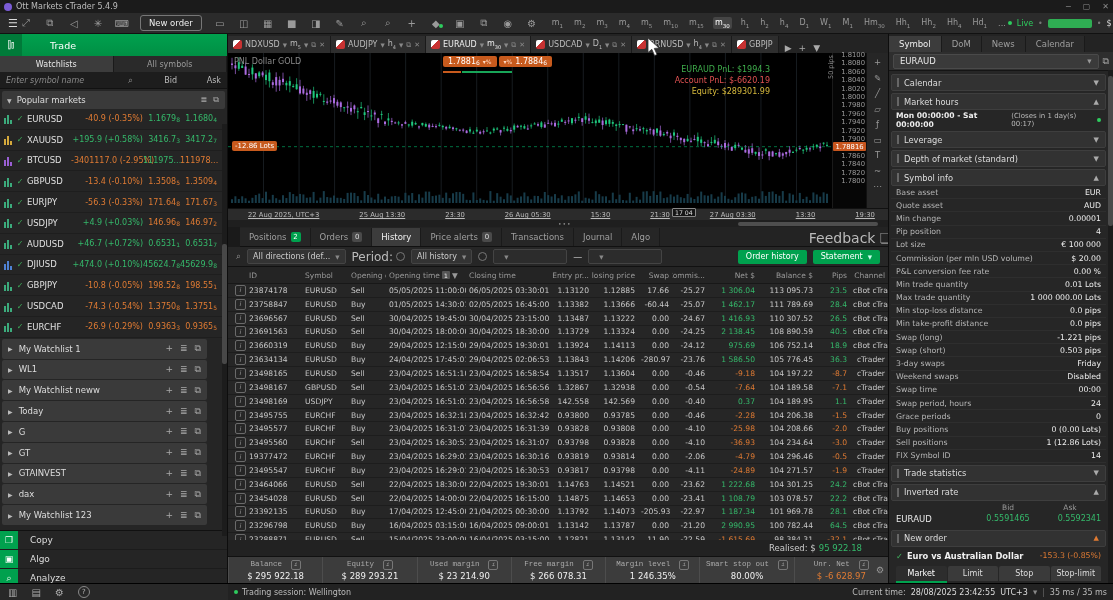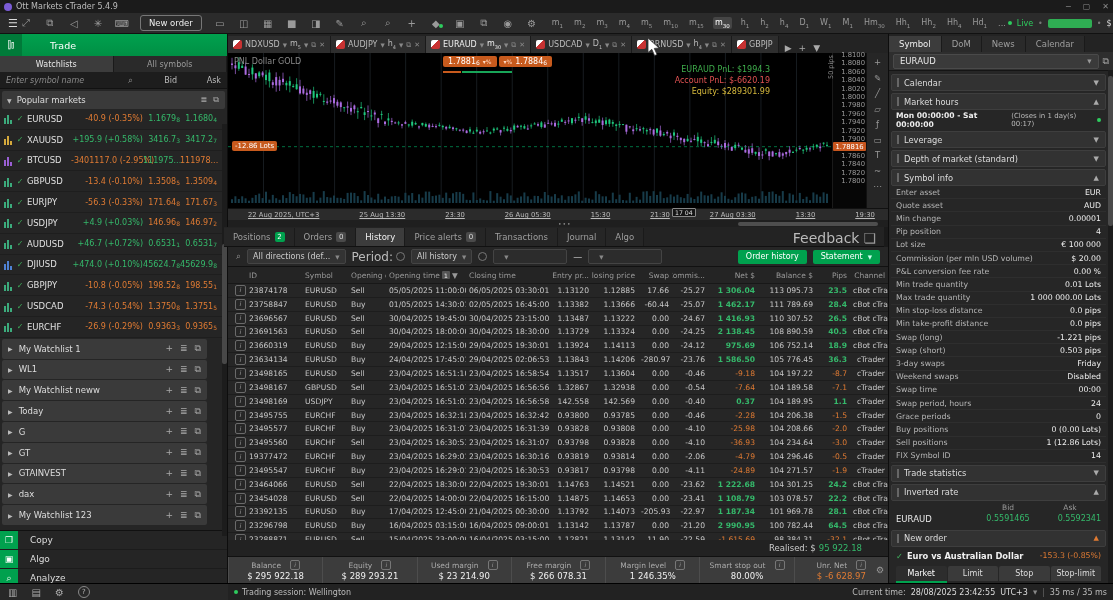--- a/index.html
+++ b/index.html
@@ -102,21 +102,21 @@
   #chart-tools .ct{font-size:8.5px;color:#9a9a9a;}
   #time-axis{position:absolute;left:228px;top:208px;width:660px;height:12px;background:#2b2b2b;border-top:1px solid #111;
     display:flex;align-items:center;font-size:6.8px;color:#bbb;}
   #time-axis .ta{padding:0 20px;white-space:nowrap;text-decoration:underline;}
   #time-marker{position:absolute;left:444px;top:-1px;background:#151515;border:1px solid #888;color:#ddd;font-size:6.2px;padding:0 2px;border-radius:1px;}
   #hscroll{position:absolute;left:228px;top:220px;width:660px;height:7px;background:#1f1f1f;}
   #hscroll .thumb{position:absolute;right:10px;top:1.5px;width:140px;height:4px;background:#4e4e4e;border-radius:2px;}
   #hscroll .dots{position:absolute;left:50%;top:0;color:#888;font-size:6px;letter-spacing:1px;}
 
   
-  #pos-tabs{position:absolute;left:224px;top:227px;width:660px;height:20px;background:#232323;display:flex;align-items:flex-end;border-bottom:1px solid #111;box-sizing:border-box;}
+  #pos-tabs{position:absolute;left:240px;top:227px;width:660px;height:20px;background:#232323;display:flex;align-items:flex-end;border-bottom:1px solid #111;box-sizing:border-box;}
   .ptab{height:18px;display:flex;align-items:center;gap:4px;padding:0 9px;font-size:8.5px;color:#9f9f9f;background:#262626;border-right:1px solid #1a1a1a;white-space:nowrap;}
   .ptab.active{background:#3c3c3c;color:#f0f0f0;}
   .badge{min-width:10px;height:10px;border-radius:2px;font-size:7px;display:flex;align-items:center;justify-content:center;padding:0 2px;box-sizing:border-box;}
   .badge.green{background:#00a14e;color:#fff;}
   .badge.grey{background:#4a4a4a;color:#ddd;}
   #feedback{margin-left:auto;display:flex;align-items:center;gap:4px;color:#bbb;font-size:14px;padding-right:8px;}
   #filter-row{position:absolute;left:228px;top:247px;width:660px;height:20px;background:#262626;display:flex;align-items:center;gap:6px;padding:0 8px;box-sizing:border-box;border-bottom:1px solid #111;}
   .fsel{background:#333;border:1px solid #444;border-radius:2px;height:13px;display:flex;align-items:center;padding:0 5px;font-size:8px;color:#ccc;gap:5px;white-space:nowrap;}
   .fsel .car{font-size:5.5px;color:#888;}
   .fsel.disabled{color:#666;background:#2c2c2c;min-width:62px;}
@@ -130,29 +130,29 @@
   #tbl{position:absolute;left:228px;top:267px;width:660px;background:#262626;}
   .tgrid{display:grid;grid-template-columns:18px 56px 46px 38px 80px 84px 42px 46px 34px 36px 50px 58px 34px 1fr;align-items:center;}
   #tbl-head{height:16px;background:#242424;color:#999;font-size:7.5px;border-bottom:1px solid #181818;}
   #tbl-head .hc{padding:0 3px;white-space:nowrap;overflow:hidden;display:flex;align-items:center;gap:2px;}
   #tbl-head .hc.r{justify-content:flex-end;}
   .sortb{background:#555;color:#eee;font-size:6px;width:8px;height:8px;border-radius:1px;display:inline-flex;align-items:center;justify-content:center;}
   .tbl-row{height:12.85px;font-size:7.6px;color:#c8c8c8;border-bottom:1px solid #1d1d1d;background:#262626;}
   .tbl-row .c{padding:0 3px;white-space:nowrap;overflow:hidden;}
   .tbl-row .r{text-align:right;}
   .i-ico{width:9px;height:9px;border:1px solid #6a6a6a;border-radius:2px;color:#999;font-size:6.5px;font-style:italic;display:flex;align-items:center;justify-content:center;margin-left:4px;}
-  .pos-net{color:#35b96b;font-weight:bold;} .neg-net{color:#e07b33;}
+  .pos-net{color:#35b96b;} .neg-net{color:#e07b33;}
   #realised-row{position:absolute;left:228px;top:540px;width:660px;height:16px;background:#222;display:flex;align-items:center;justify-content:flex-end;padding-right:26px;box-sizing:border-box;font-size:8.5px;color:#ccc;gap:3px;}
   #realised-row .rv{color:#35b96b;}
 
   
   #summary{position:absolute;left:228px;top:556px;width:660px;height:27px;background:#3c3c3c;display:flex;border-top:1px solid #111;box-sizing:border-box;}
   .sum-cell{flex:1;display:flex;flex-direction:column;align-items:center;justify-content:center;border-left:1px solid #4d4d4d;gap:1px;}
   .sum-cell:first-child{border-left:none;}
-  .sum-label{font-size:7.5px;color:#aaa;display:flex;gap:9px;align-items:flex-end;}
+  .sum-label{font-size:7.5px;color:#aaa;display:flex;gap:9px;align-items:flex-start;font-family:Liberation Mono, monospace;}
   .sum-label .inf{width:8px;height:8px;border:1px solid #777;border-radius:2px;font-size:6px;font-style:italic;display:flex;align-items:center;justify-content:center;color:#999;}
   .sum-value{font-size:8.5px;color:#f0f0f0;}
   .sum-value.neg{color:#e07b33;}
   #summary .gear{position:absolute;right:4px;top:8px;font-size:9px;color:#999;}
 
   
   #rpanel{position:absolute;left:888px;top:34px;width:225px;height:549px;background:#262626;border-left:1px solid #0d0d0d;box-sizing:border-box;}
   #rp-tabs{height:18px;display:flex;align-items:flex-end;background:#232323;}
   .rtab{height:16px;display:flex;align-items:center;padding:0 10px;font-size:8.5px;color:#9f9f9f;background:#2a2a2a;border-right:1px solid #1a1a1a;}
   .rtab.active{background:#3c3c3c;color:#eee;}
@@ -1786,21 +1786,21 @@
           <span>Depth of market (standard)</span>
           <span class="chev">▼</span>
         </div>
       <div class="sec-hdr">
         <span class="lbar"></span>
           <span>Symbol info</span>
           <span class="chev">▲</span>
         </div>
       <div id="si-rows">
           <div class="si-row">
-            <span class="k">Enter asset</span>
+            <span class="k">Base asset</span>
             <span class="v">EUR</span>
           </div>
           <div class="si-row">
             <span class="k">Quote asset</span>
             <span class="v">AUD</span>
           </div>
           <div class="si-row">
             <span class="k">Min change</span>
             <span class="v">0.00001</span>
           </div>

